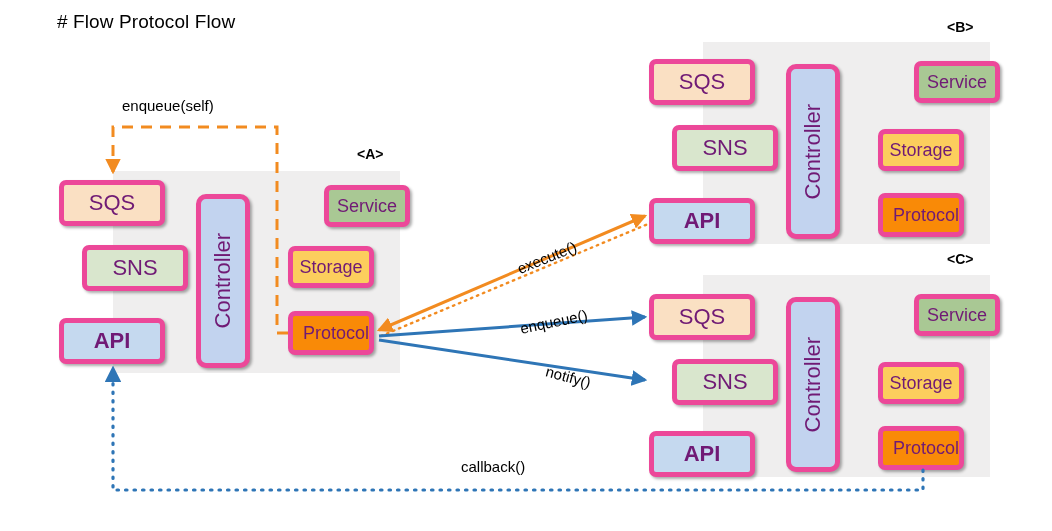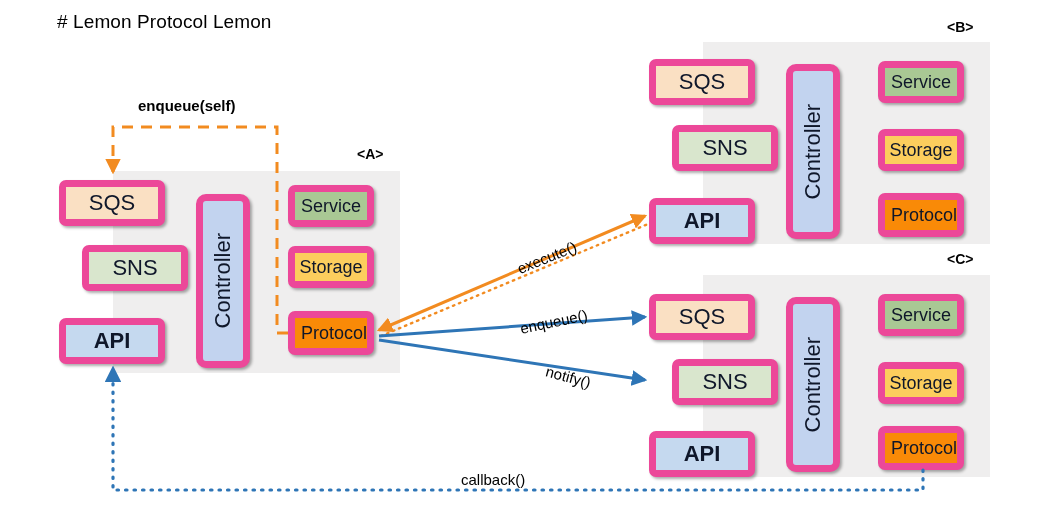--- a/index.html
+++ b/index.html
@@ -41,33 +41,33 @@
     font-weight: bold;
     color: #000000;
     z-index: 6;
     white-space: nowrap;
   }
 
   
   .node {
     position: absolute;
     box-sizing: border-box;
-    border: 7px solid #ec4899;
+    border: 5px solid #ec4899;
     border-radius: 7px;
     box-shadow: 2px 2px 3px rgba(0,0,0,0.33);
     display: flex;
     align-items: center;
     justify-content: center;
-    color: #0f172a;
+    color: #701a75;
     z-index: 4;
   }
   .node.sqs     { background: #fae0c3; }
   .node.sns     { background: #d9e6cd; margin-left: 23px; }
   .node.api     { background: #c5d9ef; font-weight: bold; }
-  .node.service { background: #a9c894; }
+  .node.service { background: #a9c894; margin-left: 36px; }
   .node.storage { background: #fcce5d; }
   .node.protocol{ background: #f98a07; justify-content: flex-end; }
   .node.controller {
     background: #c2d3ef;
     border-radius: 10px;
   }
   .node-label {
     font-size: 22px;
     line-height: 1;
     white-space: nowrap;
@@ -100,21 +100,21 @@
   }
   .edge-label.rot-neg22 { transform: rotate(-22deg); transform-origin: left bottom; }
   .edge-label.rot-neg13 { transform: rotate(-12deg); transform-origin: left bottom; }
   .edge-label.rot-pos16 { transform: rotate(15deg);  transform-origin: left bottom; }
 </style>
 </head>
 <body>
 
 <div id="canvas">
 
-  <div id="title"># Lemon Protocol Lemon</div>
+  <div id="title"># Flow Protocol Flow</div>
 
   <div class="panel" style="left:113px; top:171px; width:287px; height:202px;"></div>
   <div class="panel" style="left:703px; top:42px; width:287px; height:202px;"></div>
   <div class="panel" style="left:703px; top:275px; width:287px; height:202px;"></div>
 
   <div class="panel-label" style="left:357px; top:146px;">&lt;A&gt;</div>
   <div class="panel-label" style="left:947px; top:19px;">&lt;B&gt;</div>
   <div class="panel-label" style="left:947px; top:251px;">&lt;C&gt;</div>
 
   <div class="node sqs" style="left:59px; top:180px; width:106px; height:46px;">
@@ -202,23 +202,23 @@
 
     <path d="M 381 336 L 648 224" fill="none" stroke="#f28b20" stroke-width="2.4" stroke-dasharray="1.5,5" stroke-linecap="round"></path>
 
     <path d="M 379 336 L 645 317" fill="none" stroke="#2e75b6" stroke-width="3" marker-end="url(#arrow-blue)"></path>
 
     <path d="M 379 340 L 645 380" fill="none" stroke="#2e75b6" stroke-width="3" marker-end="url(#arrow-blue)"></path>
 
     <path d="M 923 470 L 923 490 L 113 490 L 113 368" fill="none" stroke="#2e75b6" stroke-width="3.2" stroke-dasharray="1.5,7" stroke-linecap="round" marker-end="url(#arrow-blue)"></path>
   </svg>
 
-  <div class="edge-label" style="left:138px; top:97px;font-weight:bold;">enqueue(self)</div>
+  <div class="edge-label" style="left:122px; top:97px;">enqueue(self)</div>
 
   <div class="edge-label rot-neg22" style="left:521px; top:260px;">execute()</div>
 
   <div class="edge-label rot-neg13" style="left:522px; top:320px;">enqueue()</div>
 
   <div class="edge-label rot-pos16" style="left:544px; top:362px;">notify()</div>
 
-  <div class="edge-label" style="left:461px; top:471px;">callback()</div>
+  <div class="edge-label" style="left:461px; top:458px;">callback()</div>
 
 </div>
 
 </body></html>

